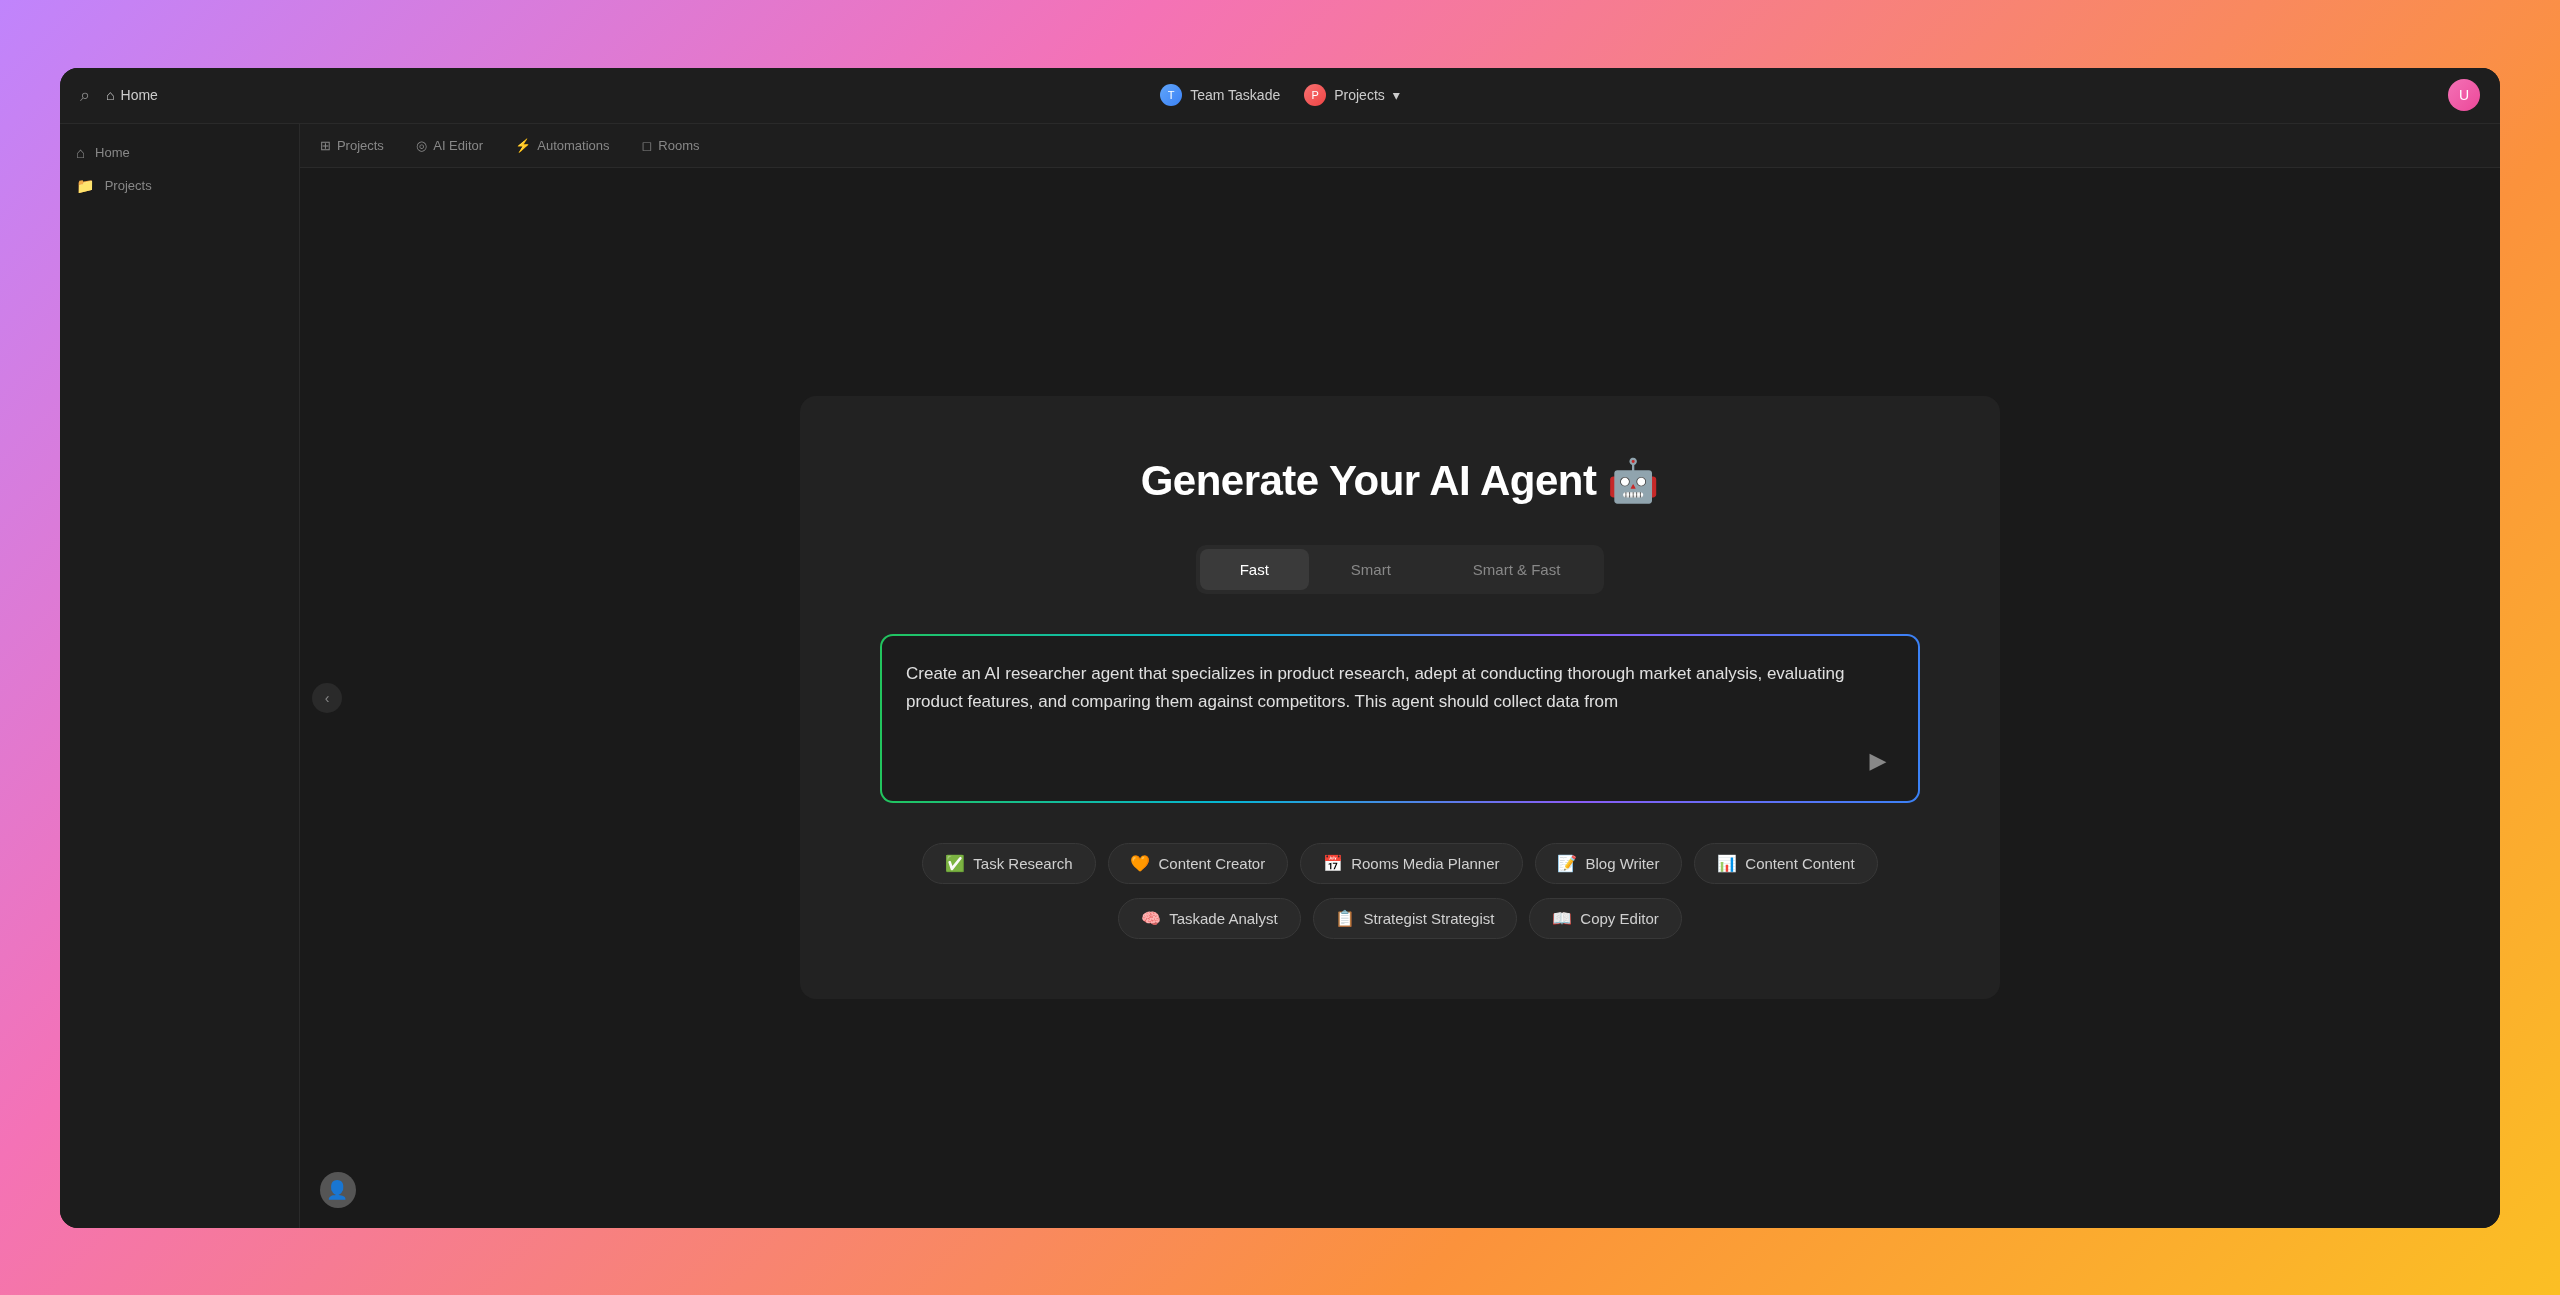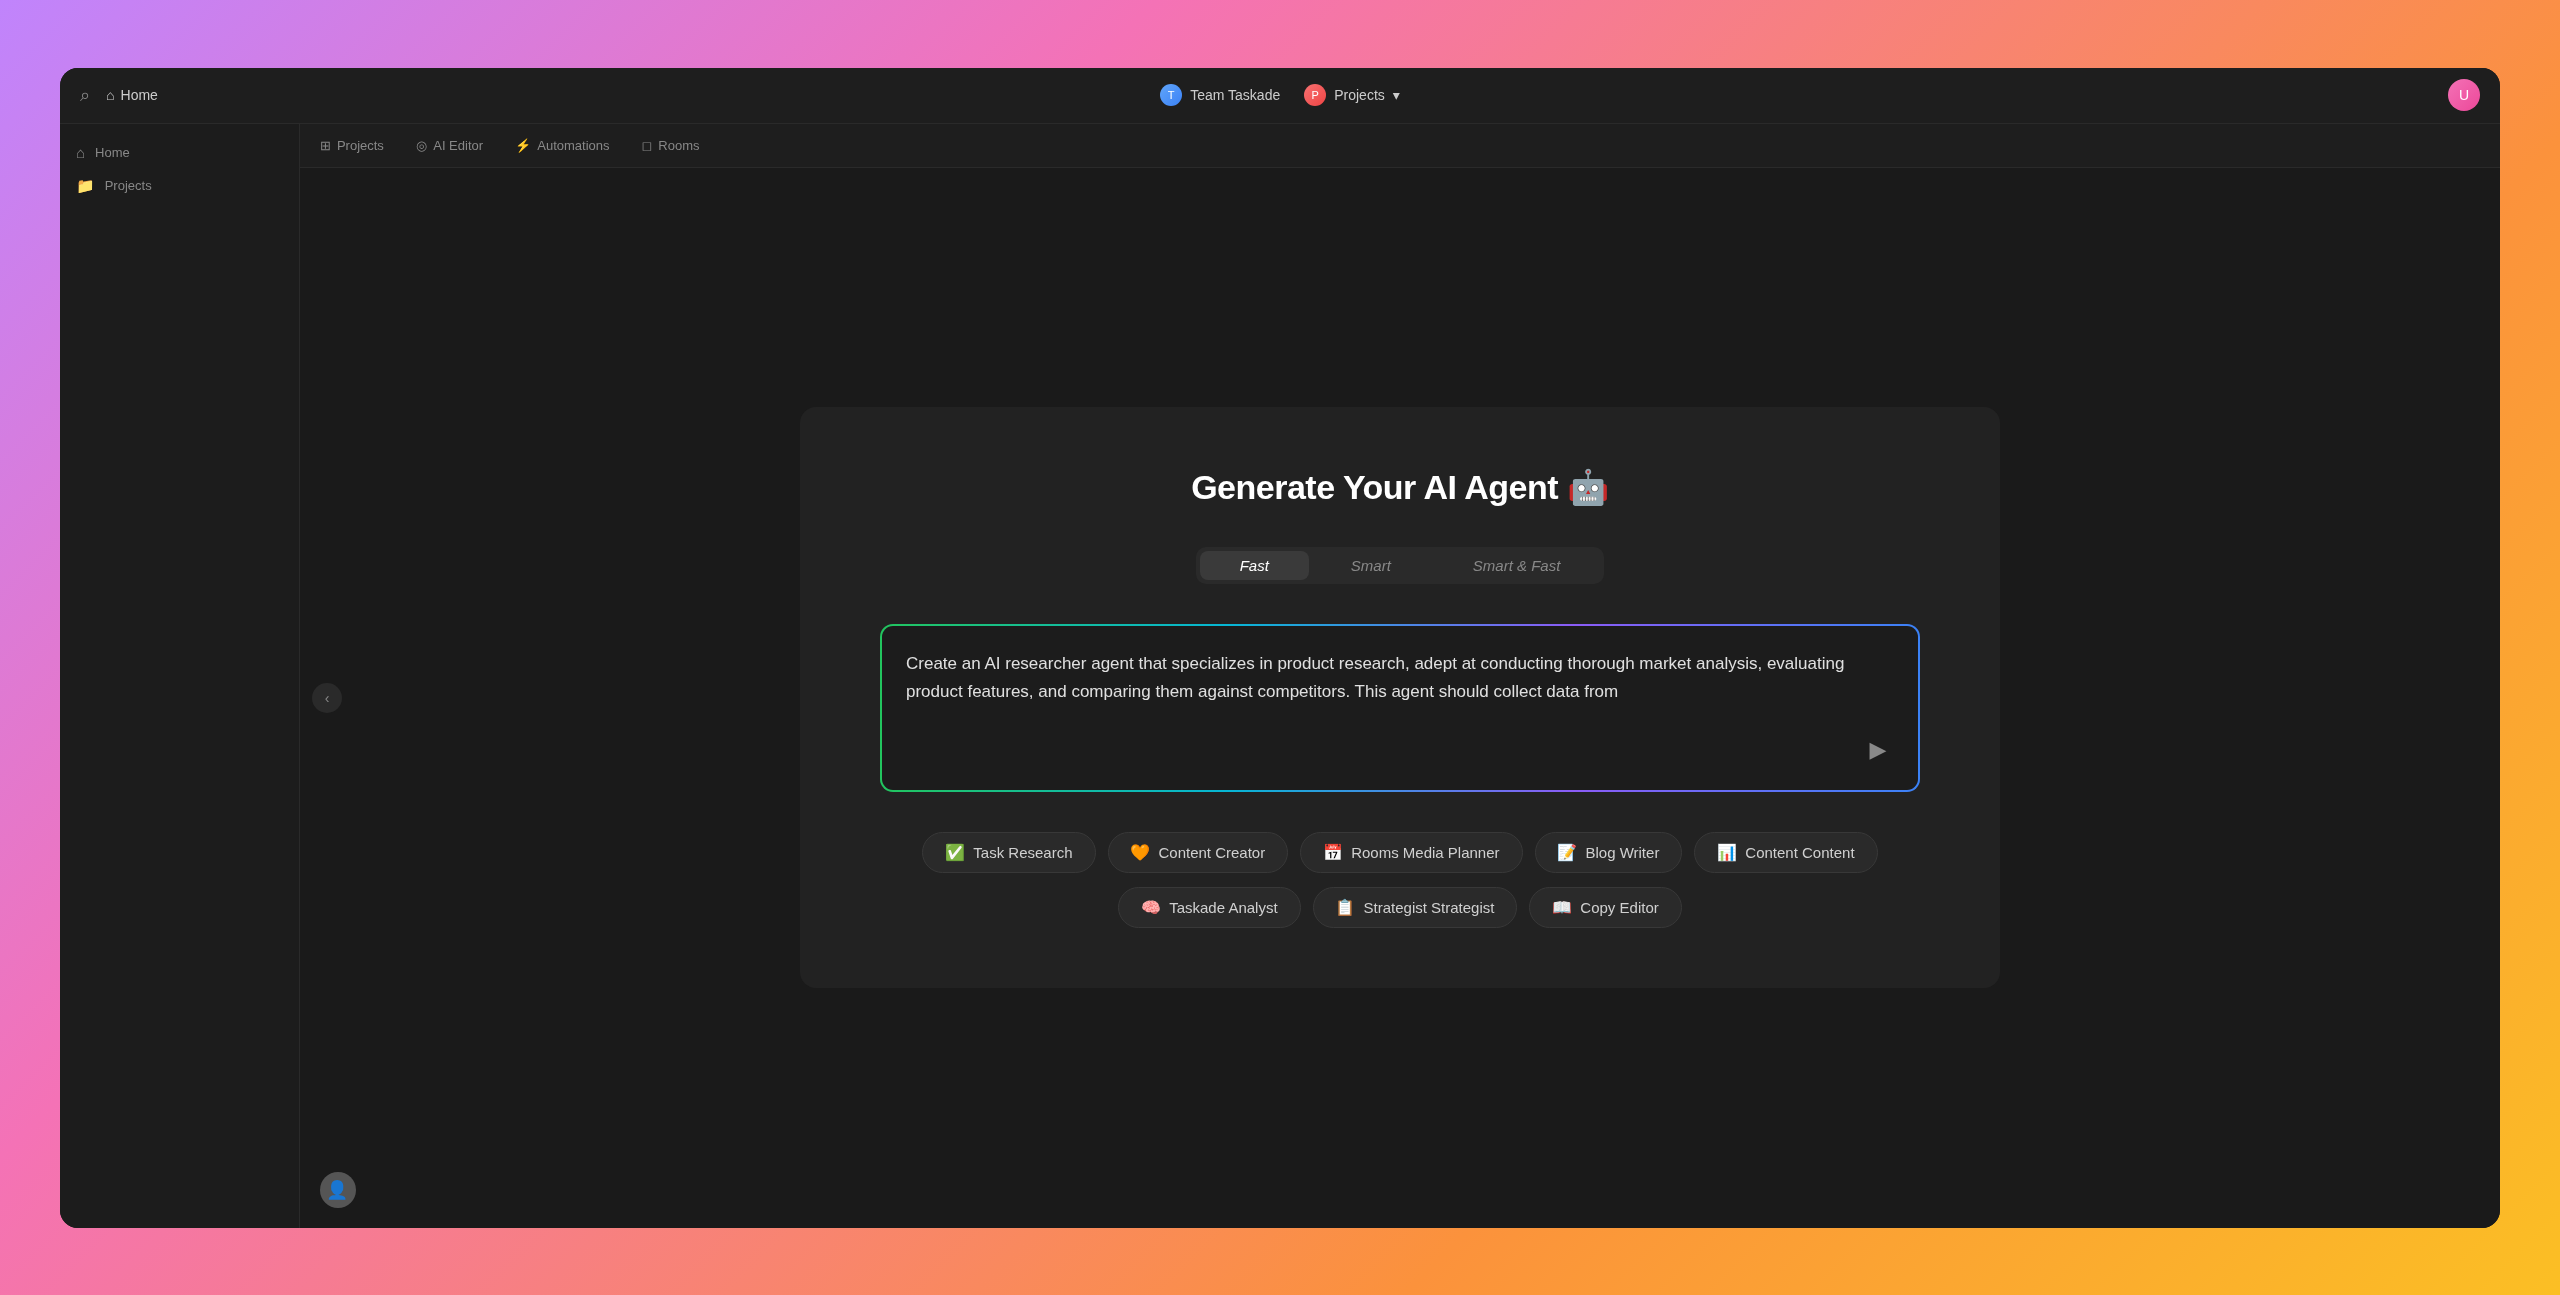--- a/index.html
+++ b/index.html
@@ -203,45 +203,44 @@
       padding: 60px 80px;
       width: 1200px;
       max-width: 100%;
       display: flex;
       flex-direction: column;
       align-items: center;
       gap: 40px;
     }
 
     .page-title {
-      font-size: 34px;
+      font-size: 42px;
       font-weight: 700;
       color: #ffffff;
       text-align: center;
       letter-spacing: -0.5px;
     }
 
     
     .mode-tabs {
       display: flex;
       background: #2a2a2a;
       border-radius: 10px;
       padding: 4px;
       gap: 2px;
     }
 
     .mode-tab {
-      padding: 6px 40px;
+      padding: 12px 40px;
       border-radius: 8px;
       font-size: 15px;
       font-weight: 500;
       cursor: pointer;
       color: #888;
       transition: all 0.2s;
-      font-style: italic;
     }
 
     .mode-tab.active {
       background: #3a3a3a;
       color: #ffffff;
     }
 
     
     .prompt-container {
       width: 100%;

